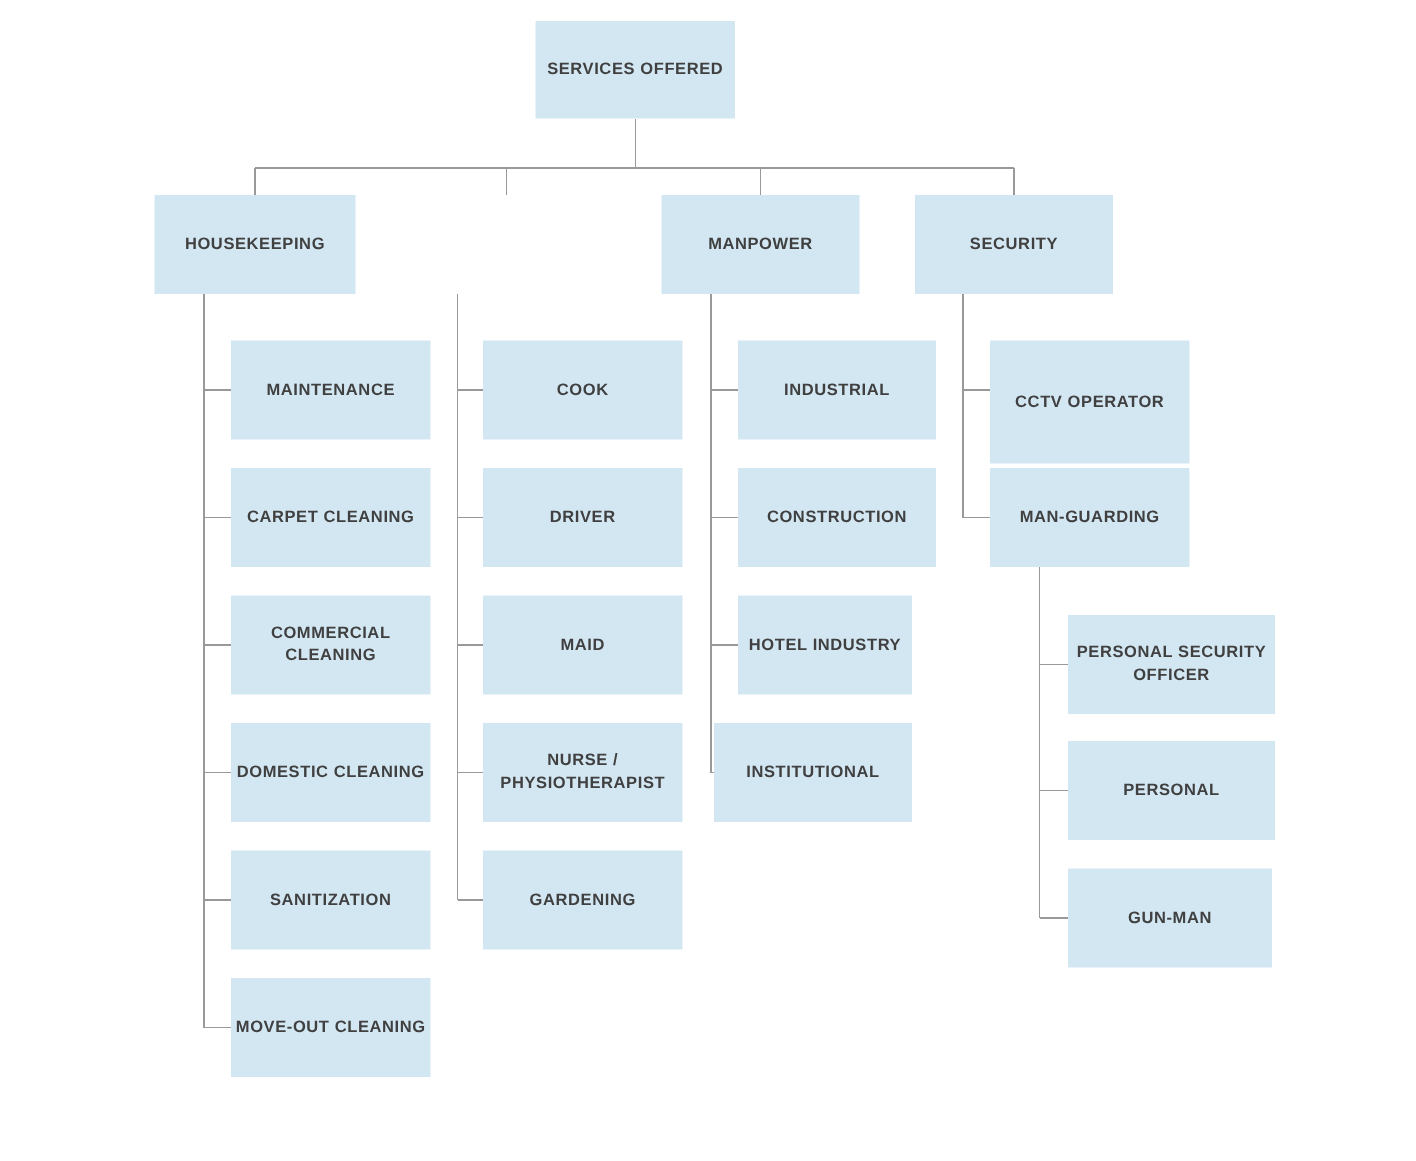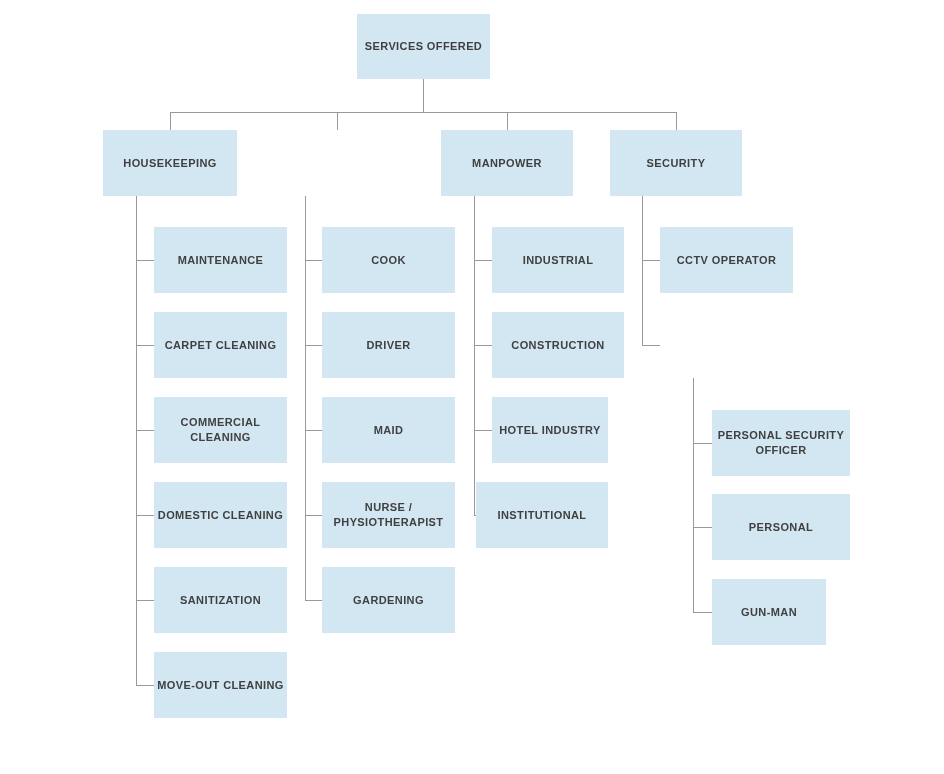--- a/index.html
+++ b/index.html
@@ -145,27 +145,30 @@
   <div class="node" style="left:492px;top:312px;width:132px;height:66px">
     <span>CONSTRUCTION</span>
   </div>
   <div class="node" style="left:492px;top:397px;width:116px;height:66px">
     <span>HOTEL INDUSTRY</span>
   </div>
   <div class="node" style="left:476px;top:482px;width:132px;height:66px">
     <span>INSTITUTIONAL</span>
   </div>
 
-  <div class="node" style="left:660px;top:227px;width:133px;height:66px">
+  <div class="node" style="left:660px;top:227px;width:133px;height:82px">
     <span>CCTV OPERATOR</span>
+  </div>
+  <div class="node" style="left:660px;top:312px;width:133px;height:66px">
+    <span>MAN-GUARDING</span>
   </div>
 
   <div class="node" style="left:712px;top:410px;width:138px;height:66px">
     <span>PERSONAL SECURITY OFFICER</span>
   </div>
   <div class="node" style="left:712px;top:494px;width:138px;height:66px">
     <span>PERSONAL</span>
   </div>
-  <div class="node" style="left:712px;top:579px;width:114px;height:66px">
+  <div class="node" style="left:712px;top:579px;width:136px;height:66px">
     <span>GUN-MAN</span>
   </div>
 
 </div>
 
 </body></html>

